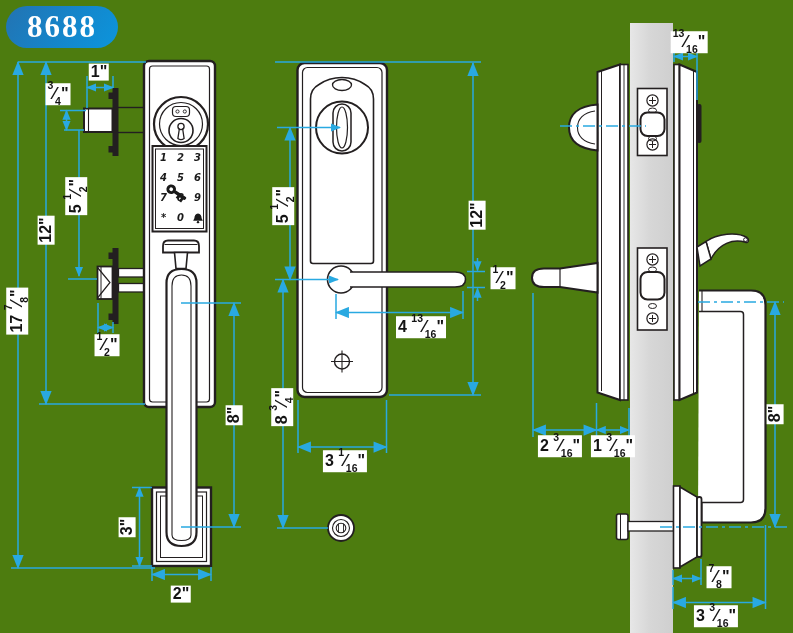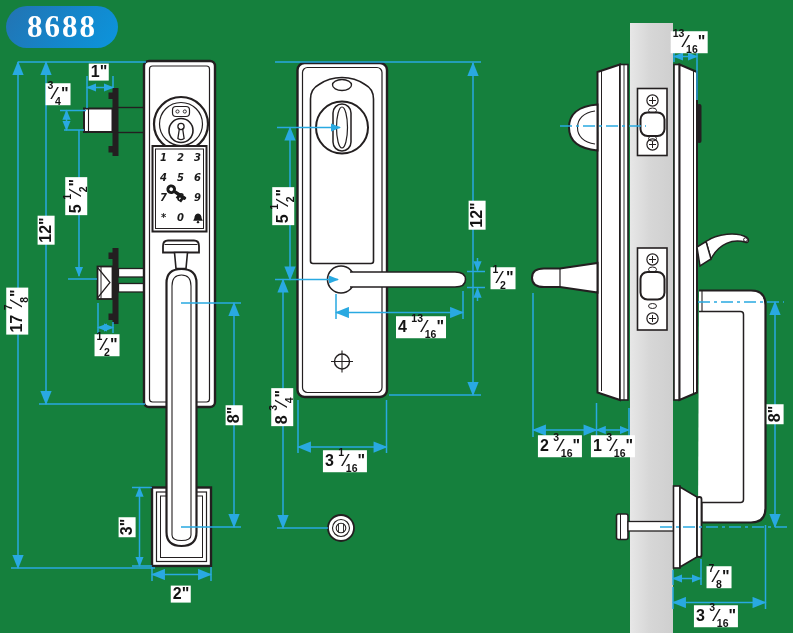--- a/index.html
+++ b/index.html
@@ -1,16 +1,16 @@
 <!DOCTYPE html>
 <html><head>
 <meta charset="utf-8">
 <style>
   html,body{margin:0;padding:0;background:#fff;}
-  .canvas{position:relative;width:793px;height:633px;background:#15803d;overflow:hidden;
+  .canvas{position:relative;width:793px;height:633px;background:#4d7c0f;overflow:hidden;
           font-family:"Liberation Sans",sans-serif;}
   svg.draw{position:absolute;left:0;top:0;}
   
   .bk{stroke:#231F20;fill:none;}
   .bkf{stroke:#231F20;fill:#ffffff;}
   .blkf{fill:#231F20;stroke:none;}
   
   .bl{stroke:#29A9E1;fill:none;stroke-width:1.5;}
   .dl{marker-start:url(#ar);marker-end:url(#ar);}
   .dls{marker-start:url(#ars);marker-end:url(#ars);}

